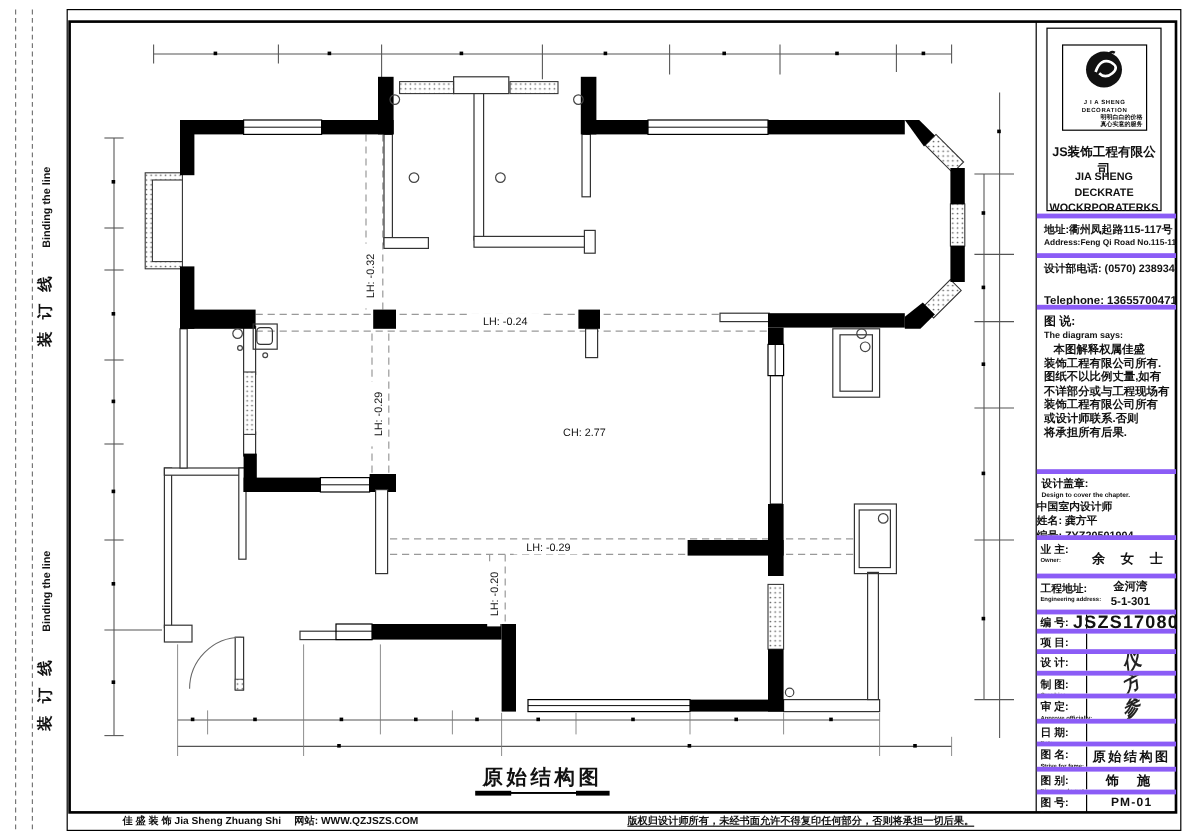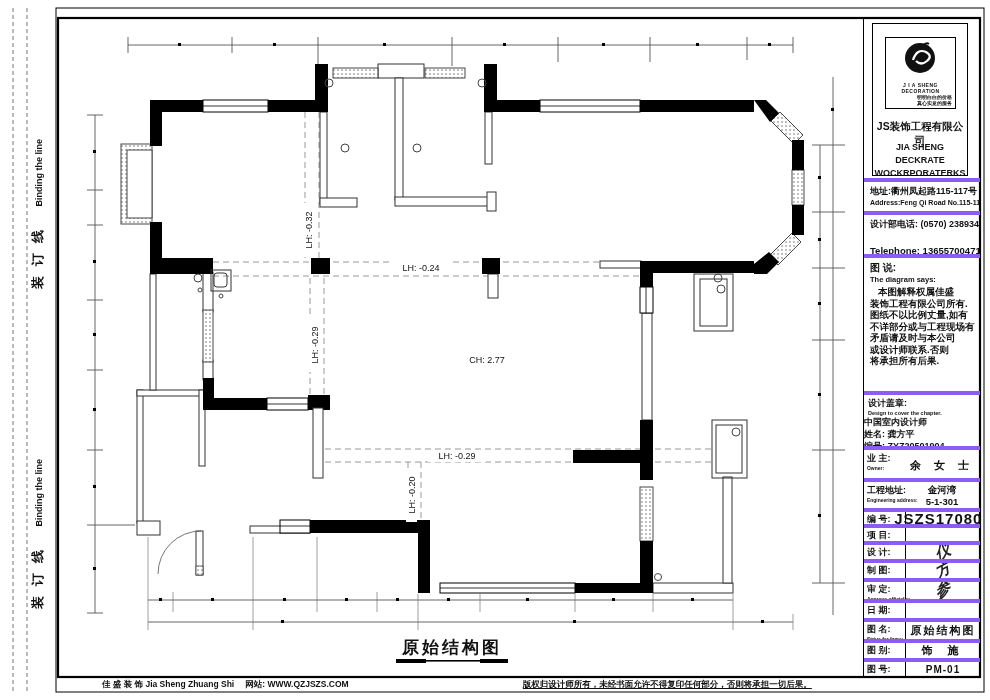--- a/index.html
+++ b/index.html
@@ -354,21 +354,21 @@
       <div class="phone-en">Telephone: 13655700471</div>
     </div>
 
     <div class="tb-sec" style="top:240px;height:137px;">
       <div class="notes-title">图 说:</div>
       <div class="notes-en">The diagram says:</div>
       <div class="notes-line first">本图解释权属佳盛</div>
       <div class="notes-line">装饰工程有限公司所有.</div>
       <div class="notes-line">图纸不以比例丈量,如有</div>
       <div class="notes-line">不详部分或与工程现场有</div>
-      <div class="notes-line">矛盾请及时与本公司</div>
+      <div class="notes-line">装饰工程有限公司所有</div>
       <div class="notes-line">或设计师联系.否则</div>
       <div class="notes-line">将承担所有后果.</div>
     </div>
 
     <div class="tb-sec" style="top:377px;height:55px;">
       <div class="stamp-title">设计盖章:</div>
       <div class="stamp-en">Design to cover the chapter.</div>
       <div class="stamp-line">中国室内设计师</div>
       <div class="stamp-line">姓名: 龚方平</div>
       <div class="stamp-line">编号: ZYZ20501904</div>

